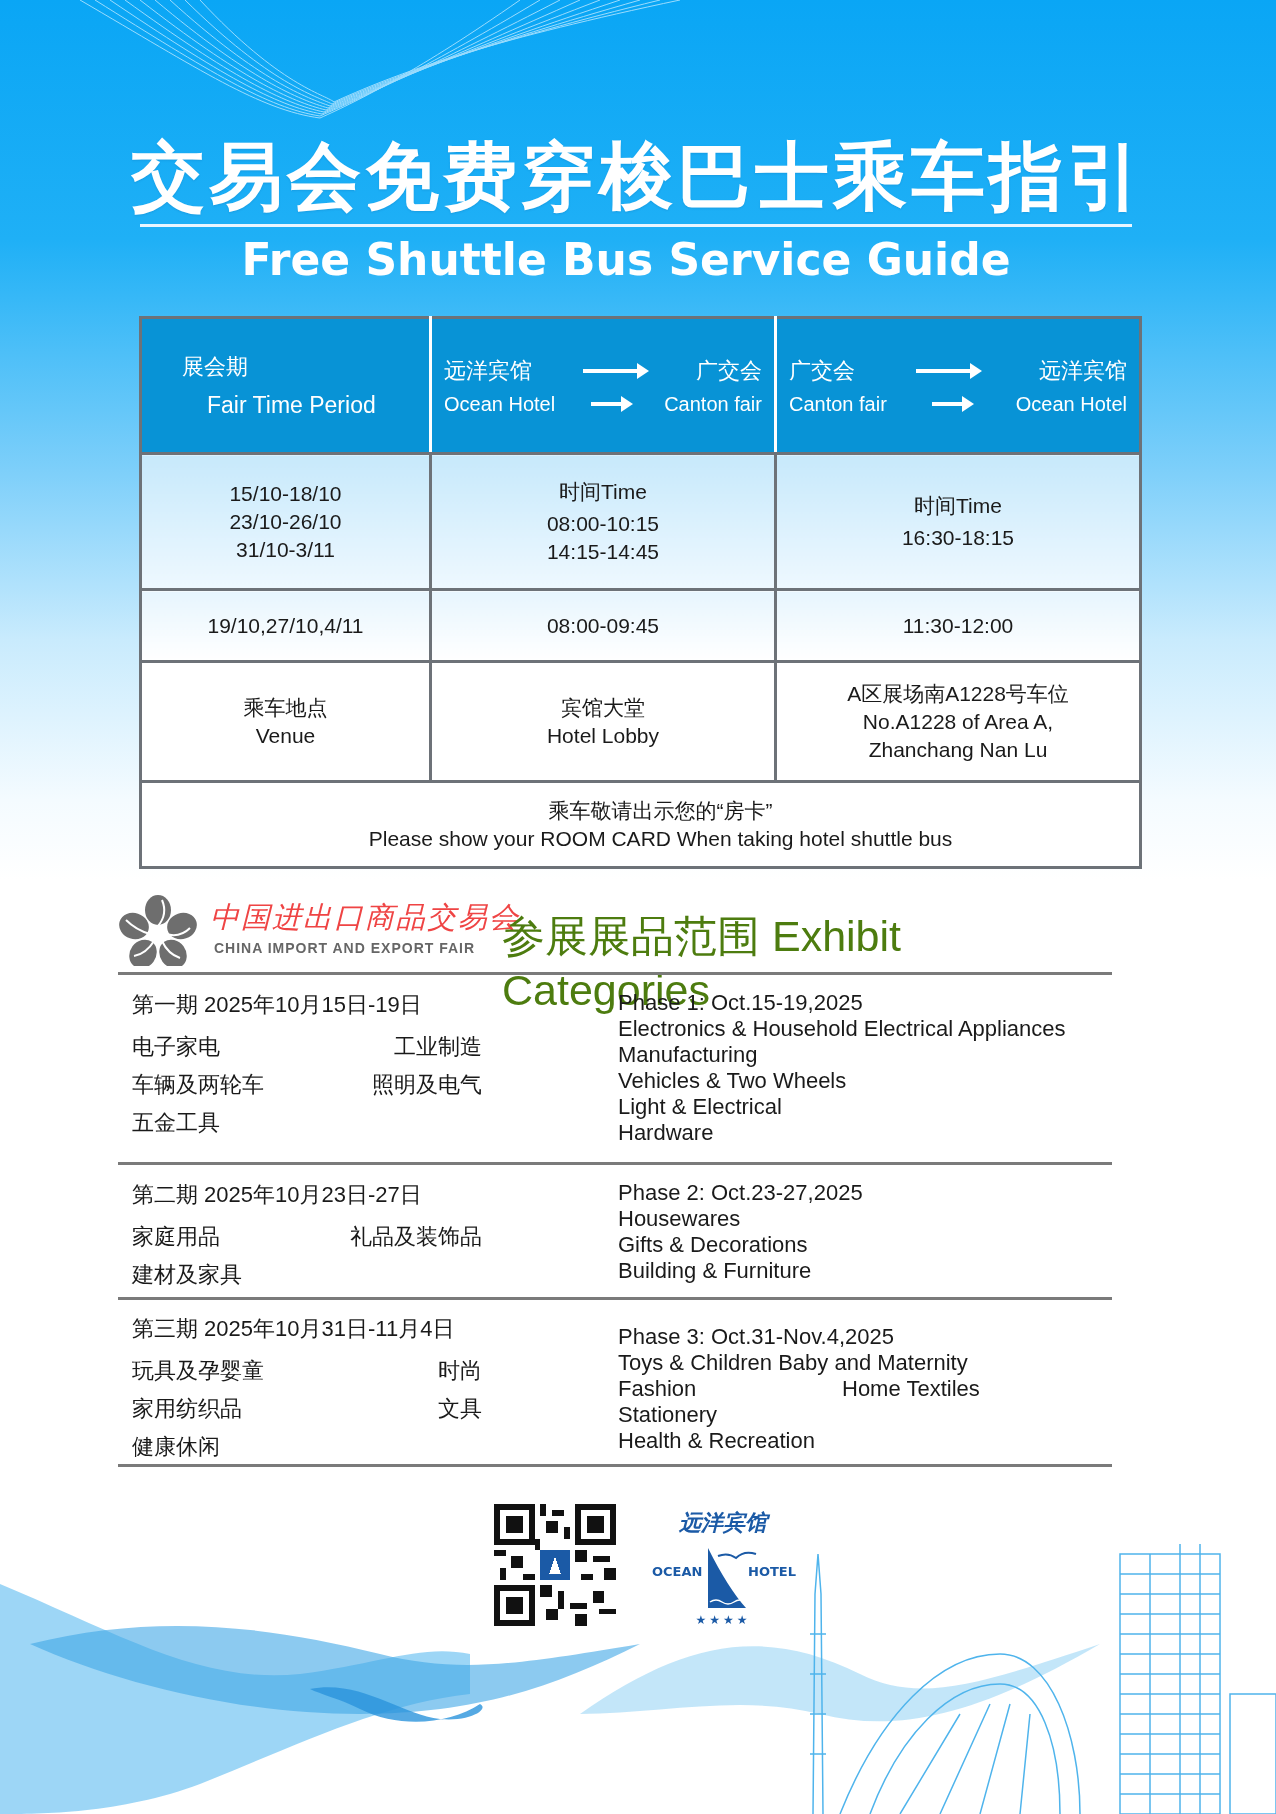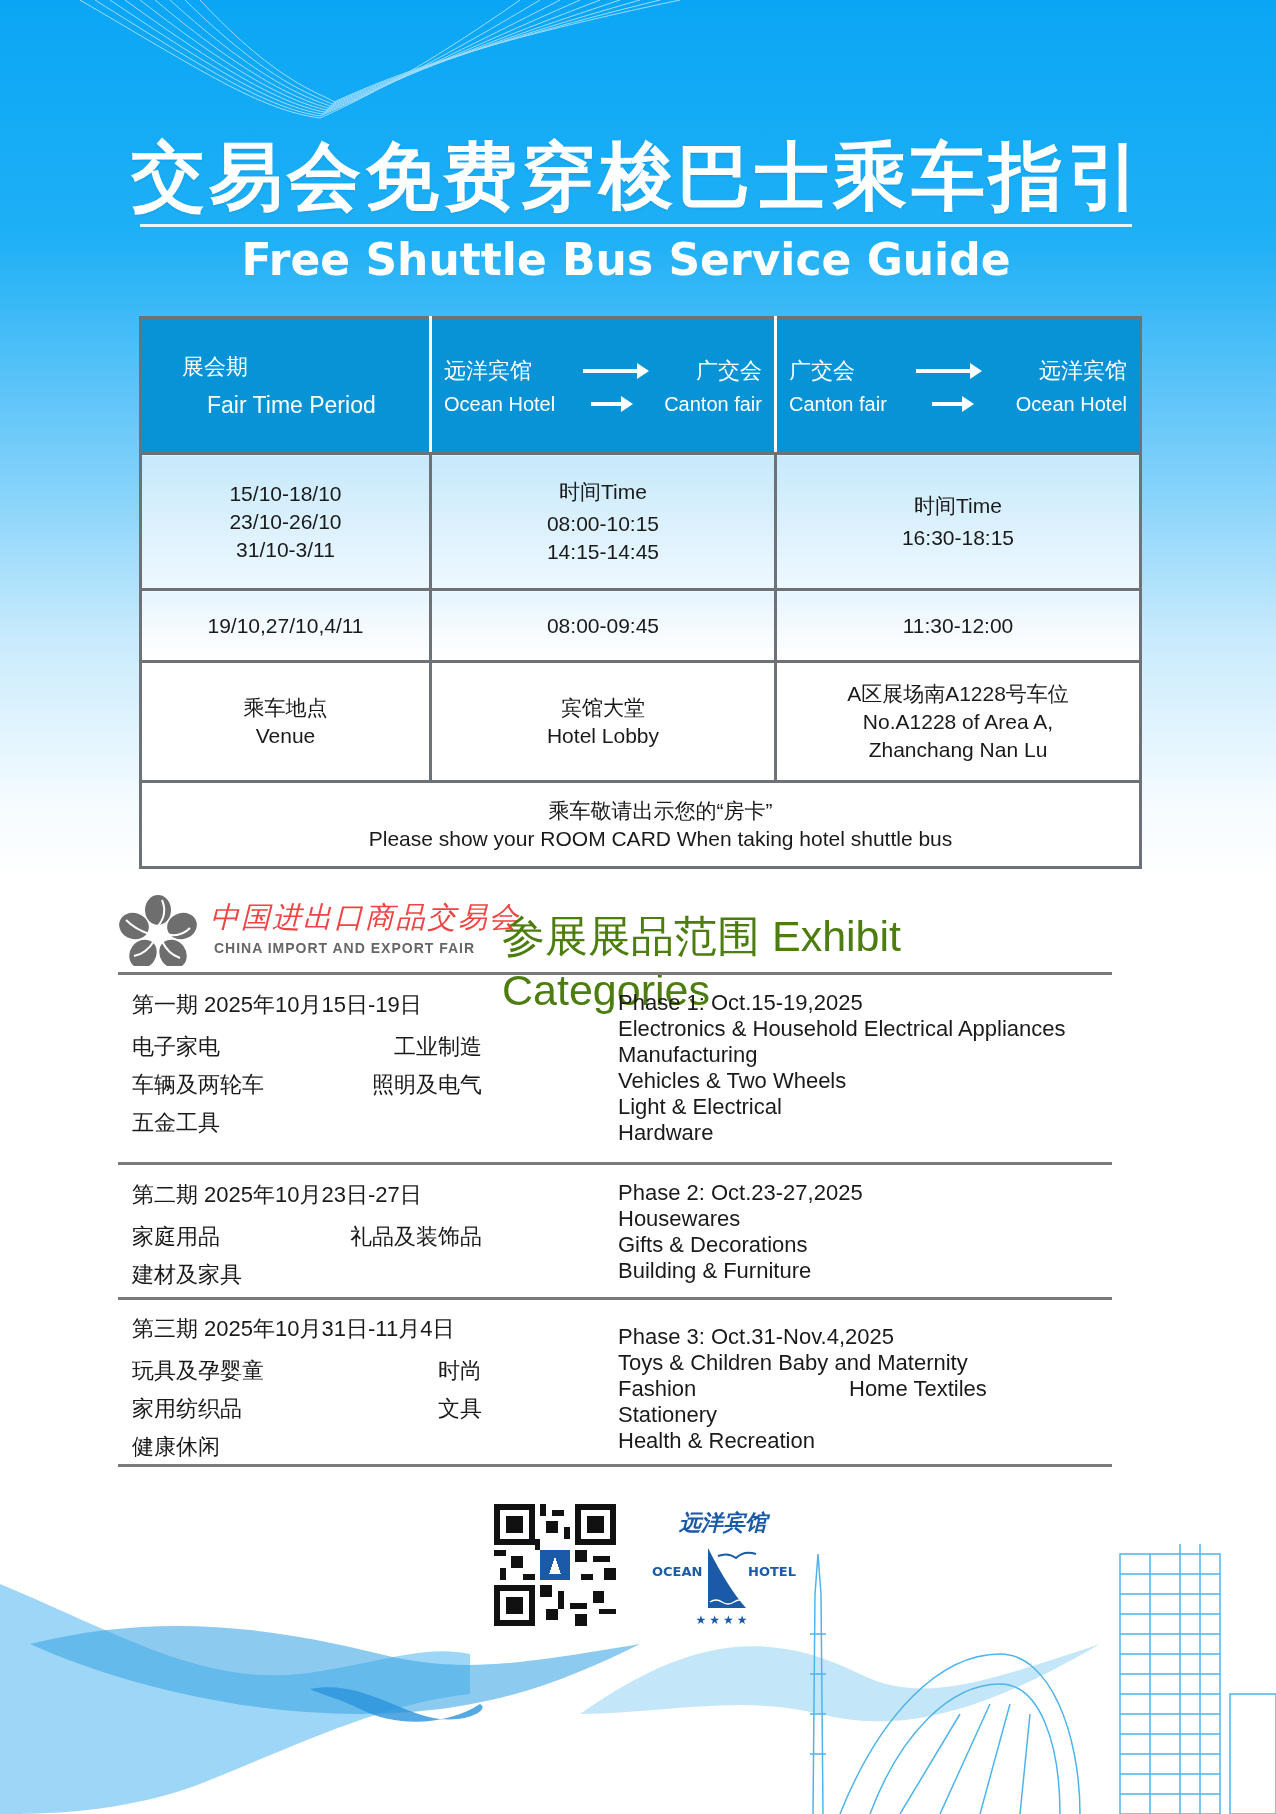--- a/index.html
+++ b/index.html
@@ -67,21 +67,21 @@
   .logo-en { position: absolute; left: 96px; top: 48px; font-size: 14px; color: #666; font-weight: bold; letter-spacing: 1px; }
   .exhibit-title { position: absolute; left: 384px; top: 16px; font-size: 43px; color: #4d7c0f; }
 
   .rule { position: absolute; left: 118px; width: 994px; height: 3px; background: #7a7a7a; }
   .phase { position: absolute; left: 132px; width: 980px; }
   .phase .cn { position: absolute; left: 0; top: 0; width: 350px; }
   .phase .en { position: absolute; left: 486px; top: 0; width: 500px; font-size: 22px; }
   .cn .date { font-size: 22px; height: 38px; line-height: 30px; }
   .cn .row { display: flex; justify-content: space-between; font-size: 22px; height: 38px; line-height: 38px; }
   .en .line { line-height: 26px; }
-  .en .split { display: flex; gap: 7px; }
+  .en .split { display: flex; }
   .en .split span:first-child { width: 224px; }
 
   .qr { position: absolute; left: 494px; top: 1504px; width: 122px; height: 122px; }
   .hotel-logo { position: absolute; left: 648px; top: 1508px; width: 150px; height: 118px; }
 </style>
 </head>
 <body>
 
 <svg class="deco deco-top" viewBox="0 0 1276 120" preserveAspectRatio="none">
   <g fill="none" stroke="#bfe9ff" stroke-width="1" opacity="0.8">

